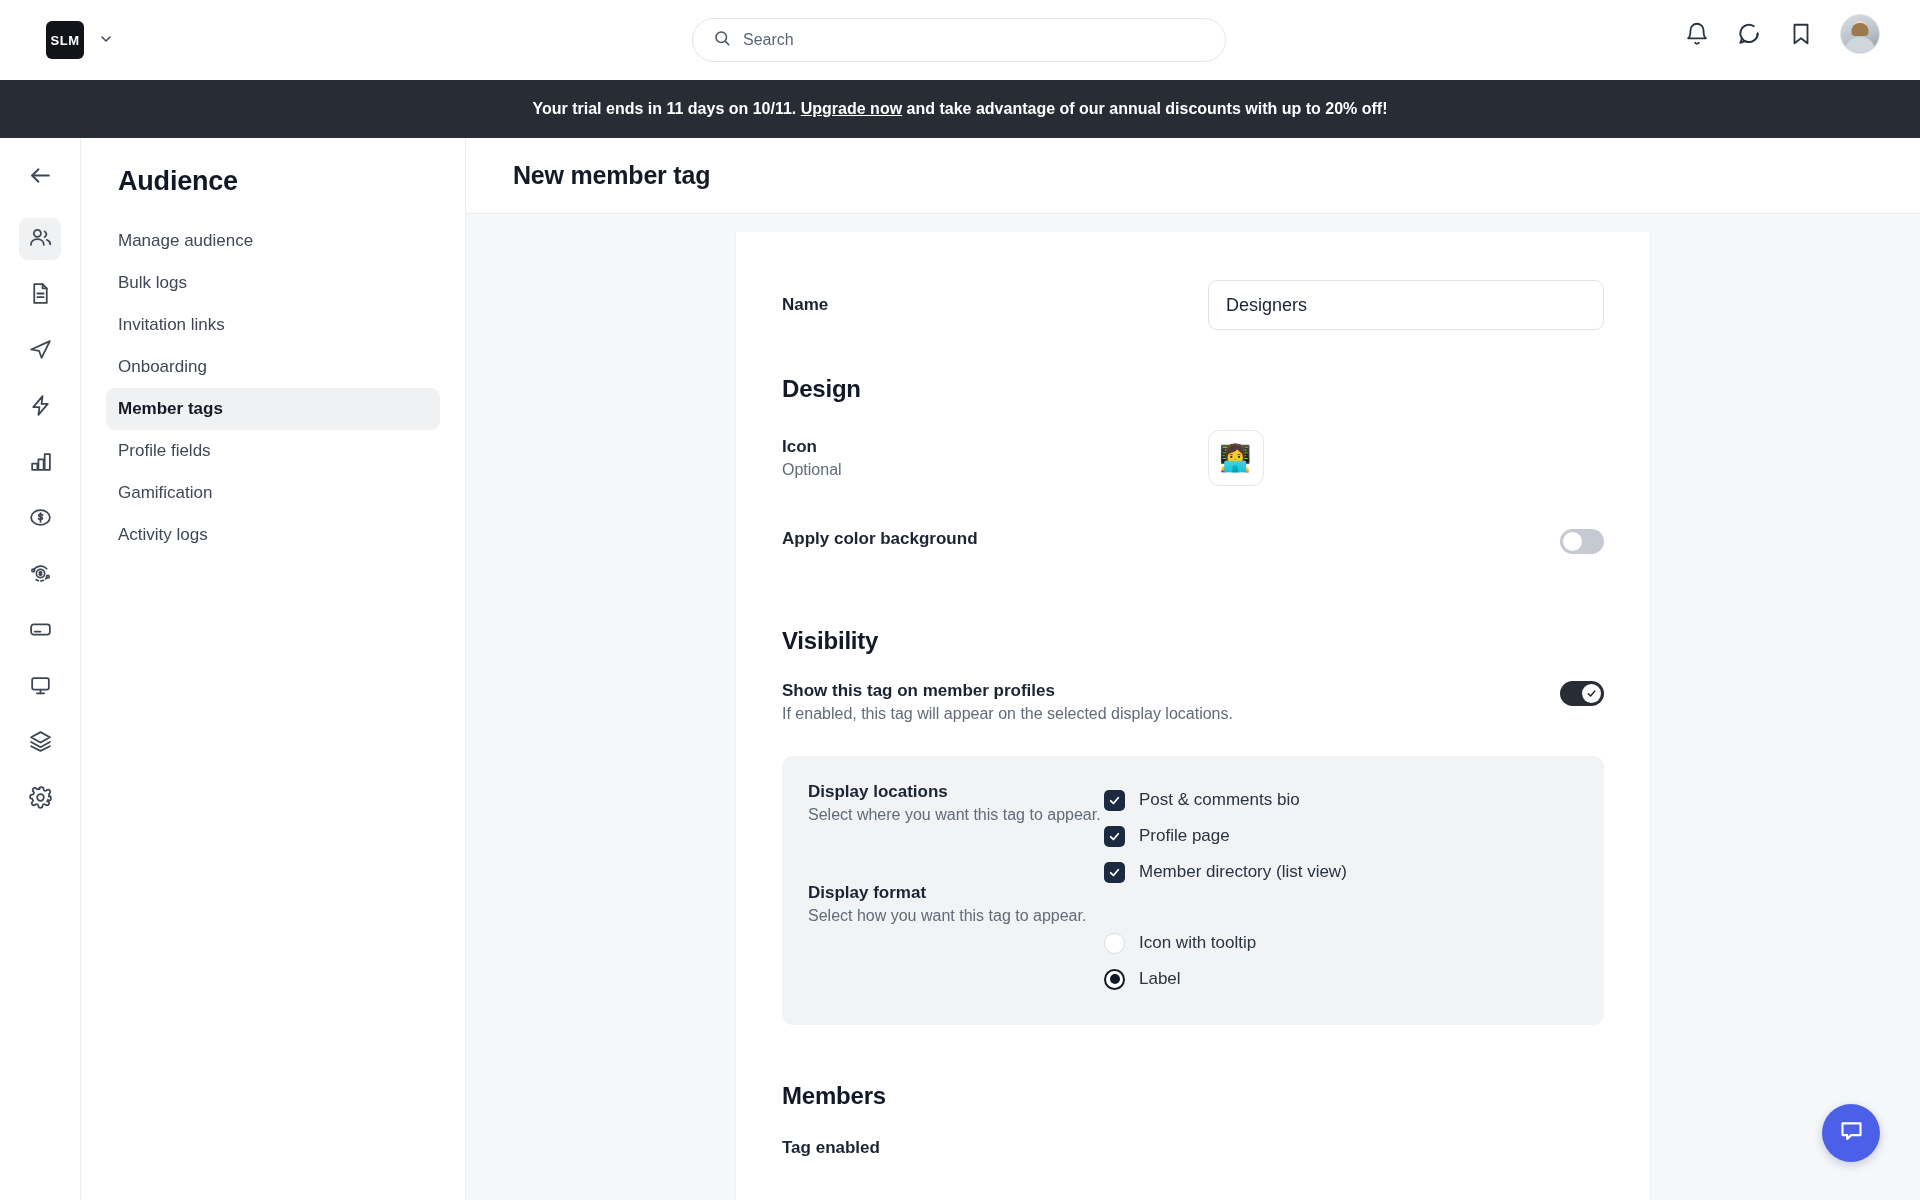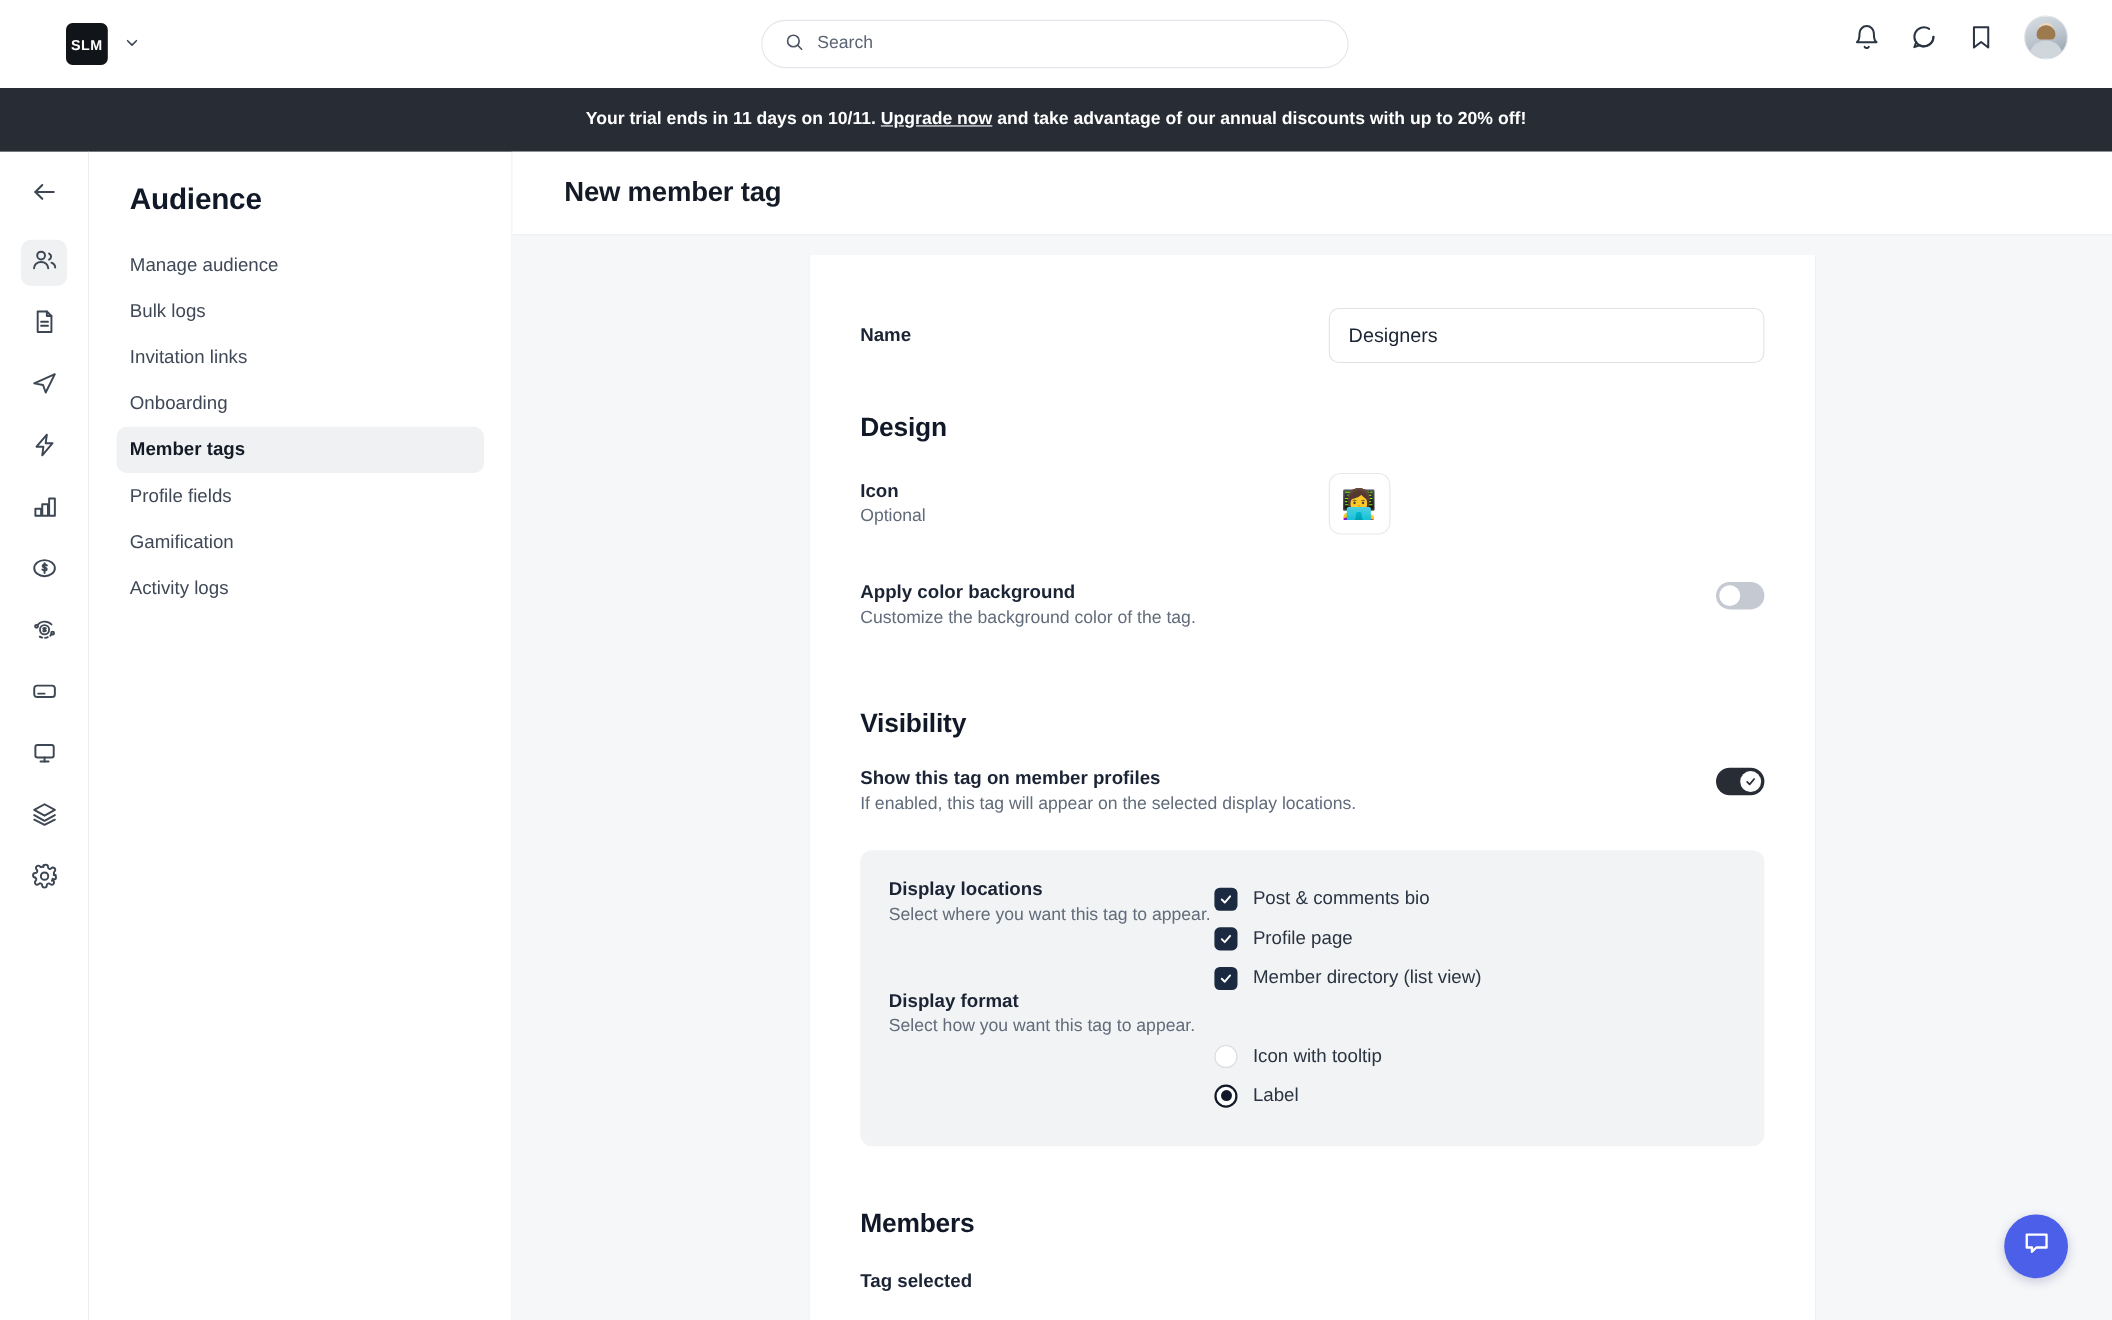--- a/index.html
+++ b/index.html
@@ -11,21 +11,21 @@
     color: #1b2434;
   }
 
   
   .topbar {
     position: absolute; top: 0; left: 0;
     width: 1920px; height: 80px;
     background: #ffffff;
     display: flex; align-items: center;
   }
-  .brand-wrap { display: flex; align-items: center; gap: 14px; margin-left: 60px; }
+  .brand-wrap { display: flex; align-items: center; gap: 14px; margin-left: 46px; }
   .brand-logo {
     width: 38px; height: 38px; border-radius: 6px;
     background: #111419; color: #fff;
     display: flex; align-items: center; justify-content: center;
     font-size: 13px; font-weight: 700; letter-spacing: .5px;
   }
   .brand-caret { color: #3c4656; font-size: 15px; line-height: 1; }
 
   .search-box {
     position: absolute; left: 692px; top: 18px;
@@ -394,21 +394,20 @@
         <div class="lbl-sub">Optional</div>
       </div>
       <div class="icon-picker">
         <span>👩‍💻</span>
       </div>
     </div>
 
     <div class="row" style="margin-top:43px; align-items:flex-start;gap:35px;">
       <div style="flex:1;">
         <div class="lbl-strong">Apply color background</div>
-        <div class="lbl-sub">Customize the background color of the tag.</div>
       </div>
       <div class="toggle off">
         <div class="knob"></div>
       </div>
     </div>
 
     <div class="sec-title" style="margin-top:73px;">Visibility</div>
 
     <div class="row" style="margin-top:26px; align-items:flex-start;">
       <div style="flex:1;">
@@ -464,21 +463,21 @@
           <span class="opt-text">Icon with tooltip</span>
         </div>
         <div class="opt">
           <span class="radio on"></span>
           <span class="opt-text">Label</span>
         </div>
       </div>
     </div>
 
     <div class="sec-title" style="margin-top:57px;">Members</div>
-    <div class="lbl-strong" style="margin-top:28px;">Tag selected</div>
+    <div class="lbl-strong" style="margin-top:28px;">Tag enabled</div>
 
   </div>
 
   <div class="chat-fab">
     <span>
       <svg viewBox="0 0 24 24" fill="none" stroke="currentColor" stroke-width="1.9" stroke-linecap="round" stroke-linejoin="round">
           <path d="M20 4.8H4v10.4h4.2v3.4l3.6-3.4H20z"></path>
         </svg>
     </span>
   </div>

